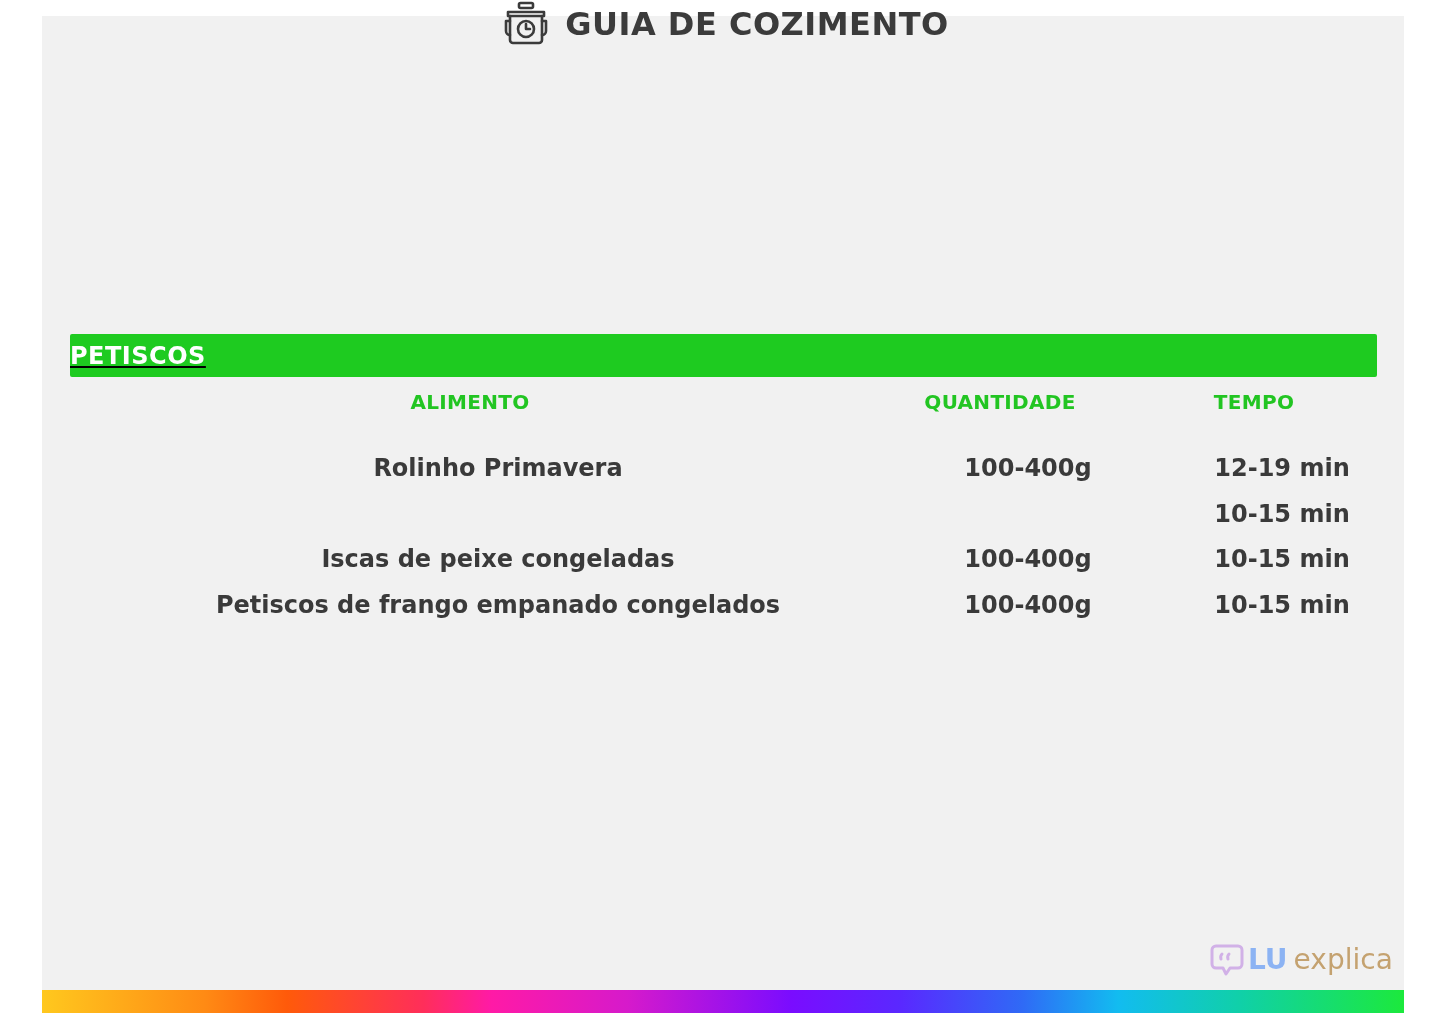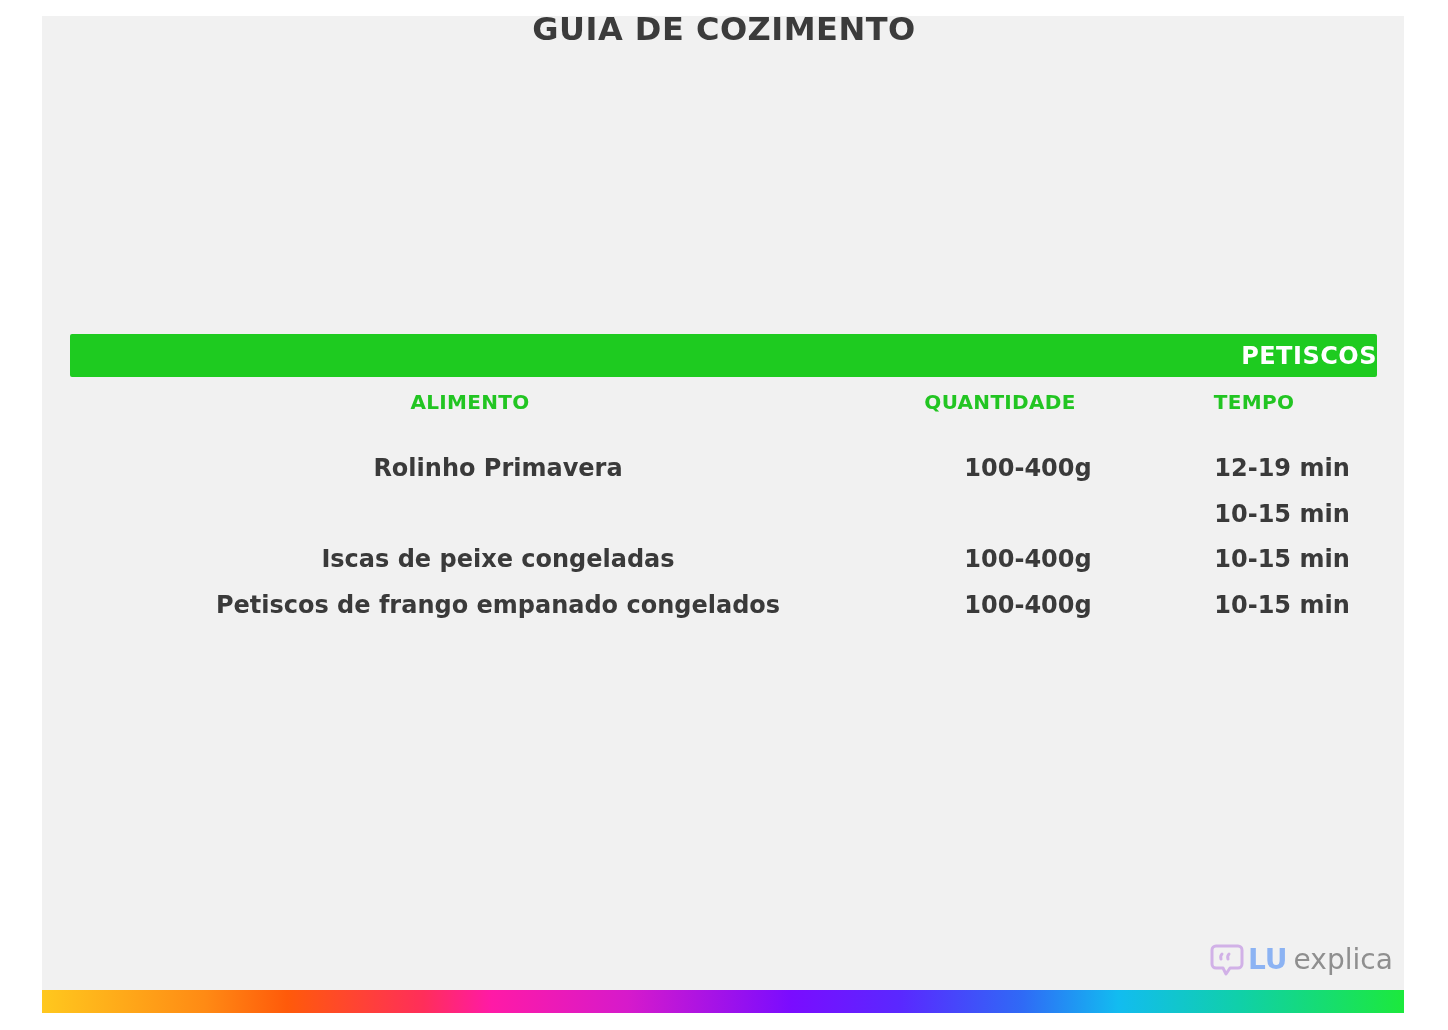--- a/index.html
+++ b/index.html
@@ -22,21 +22,20 @@
       position: absolute;
       left: 0;
       top: 0;
       width: 1448px;
       height: 50px;
       display: flex;
       align-items: center;
       justify-content: center;
       gap: 12px;
       padding-top: 0;
-      flex-direction: column;
     }
     .title-row .icon {
       width: 54px;
       height: 48px;
       display: block;
       margin-top: -2px;
     }
     .title-text {
       font-family: "DejaVu Sans", sans-serif;
       font-weight: bold;
@@ -49,21 +48,22 @@
     .section-bar {
       position: absolute;
       left: 70px;
       top: 334px;
       width: 1307px;
       height: 43px;
       background: #1ecb20;
       border-radius: 2px;
       display: flex;
       align-items: center;
-      justify-content: flex-end;
+      justify-content: flex-start;
+      text-decoration: underline;
     }
     .section-bar span {
       color: #ffffff;
       font-weight: bold;
       font-size: 24px;
       letter-spacing: 0.5px;
     }
     .col-header {
       position: absolute;
       top: 384px;
@@ -117,21 +117,21 @@
     }
     .brand svg { width: 34px; height: 36px; display: block; }
     .brand .lu {
       font-weight: bold;
       font-size: 28px;
       color: #3b82f6;
       line-height: 36px;
     }
     .brand .explica {
       font-size: 28px;
-      color: #404040;
+      color: #a16207;
       line-height: 36px;
       margin-left: 2px;
     }
     .rainbow {
       position: absolute;
       left: 42px;
       top: 990px;
       width: 1362px;
       height: 23px;
       background: linear-gradient(90deg,

